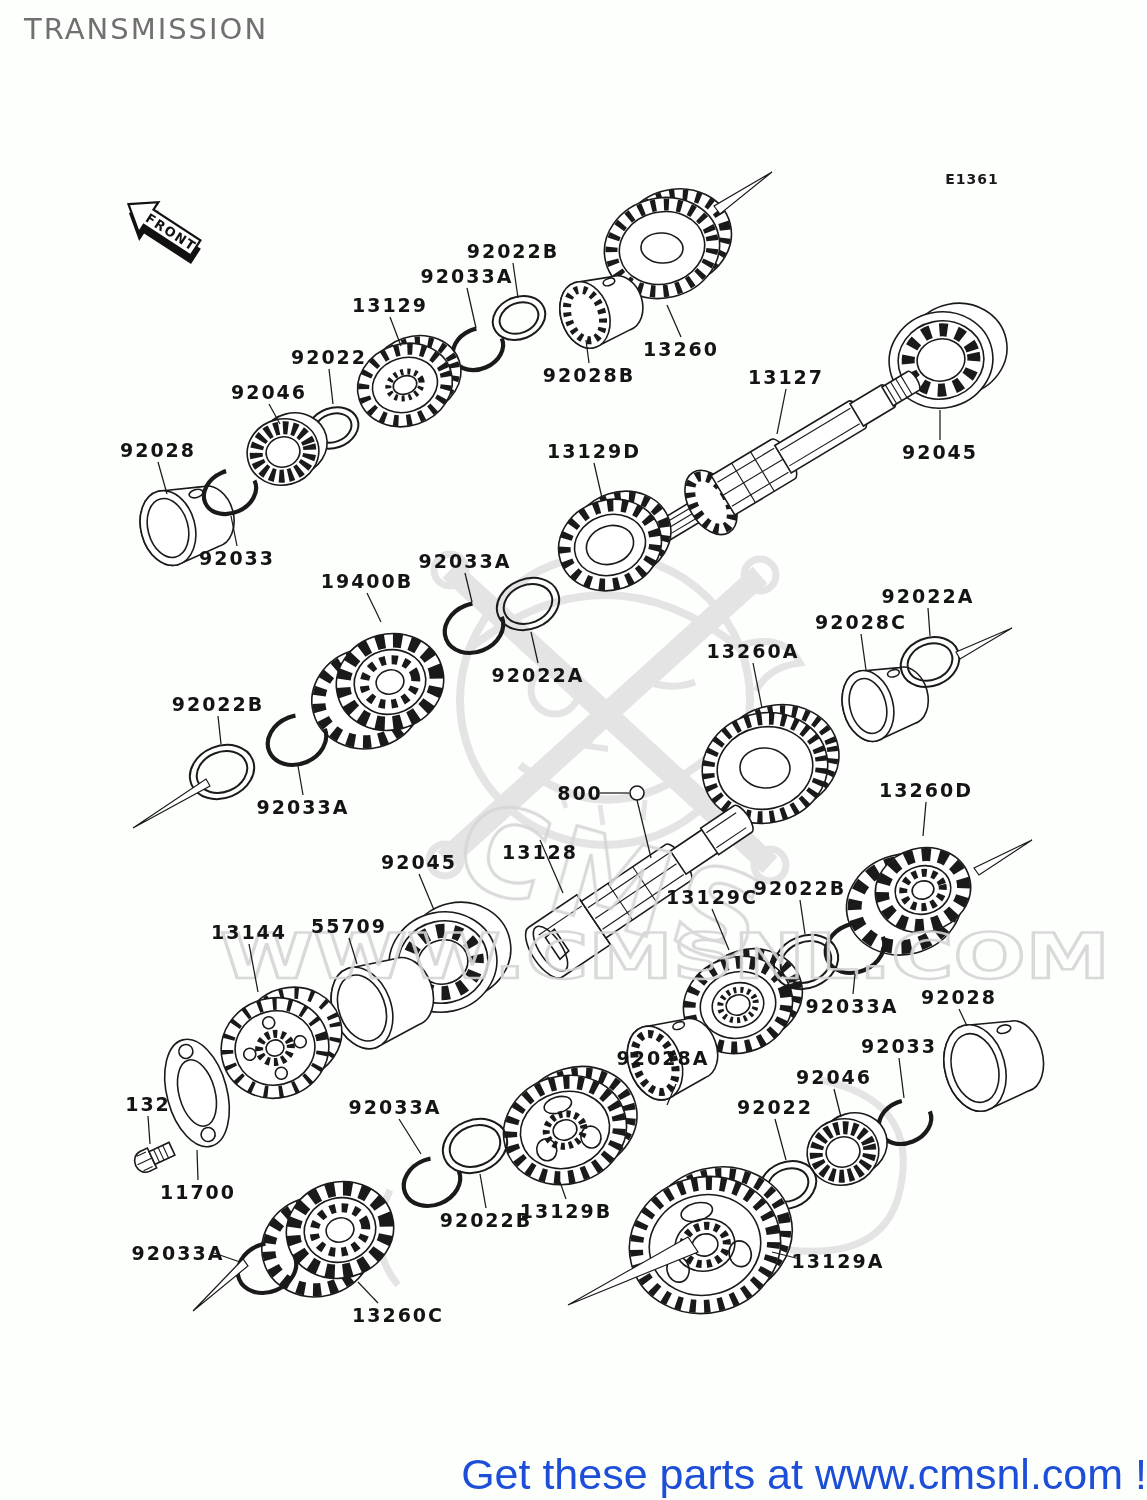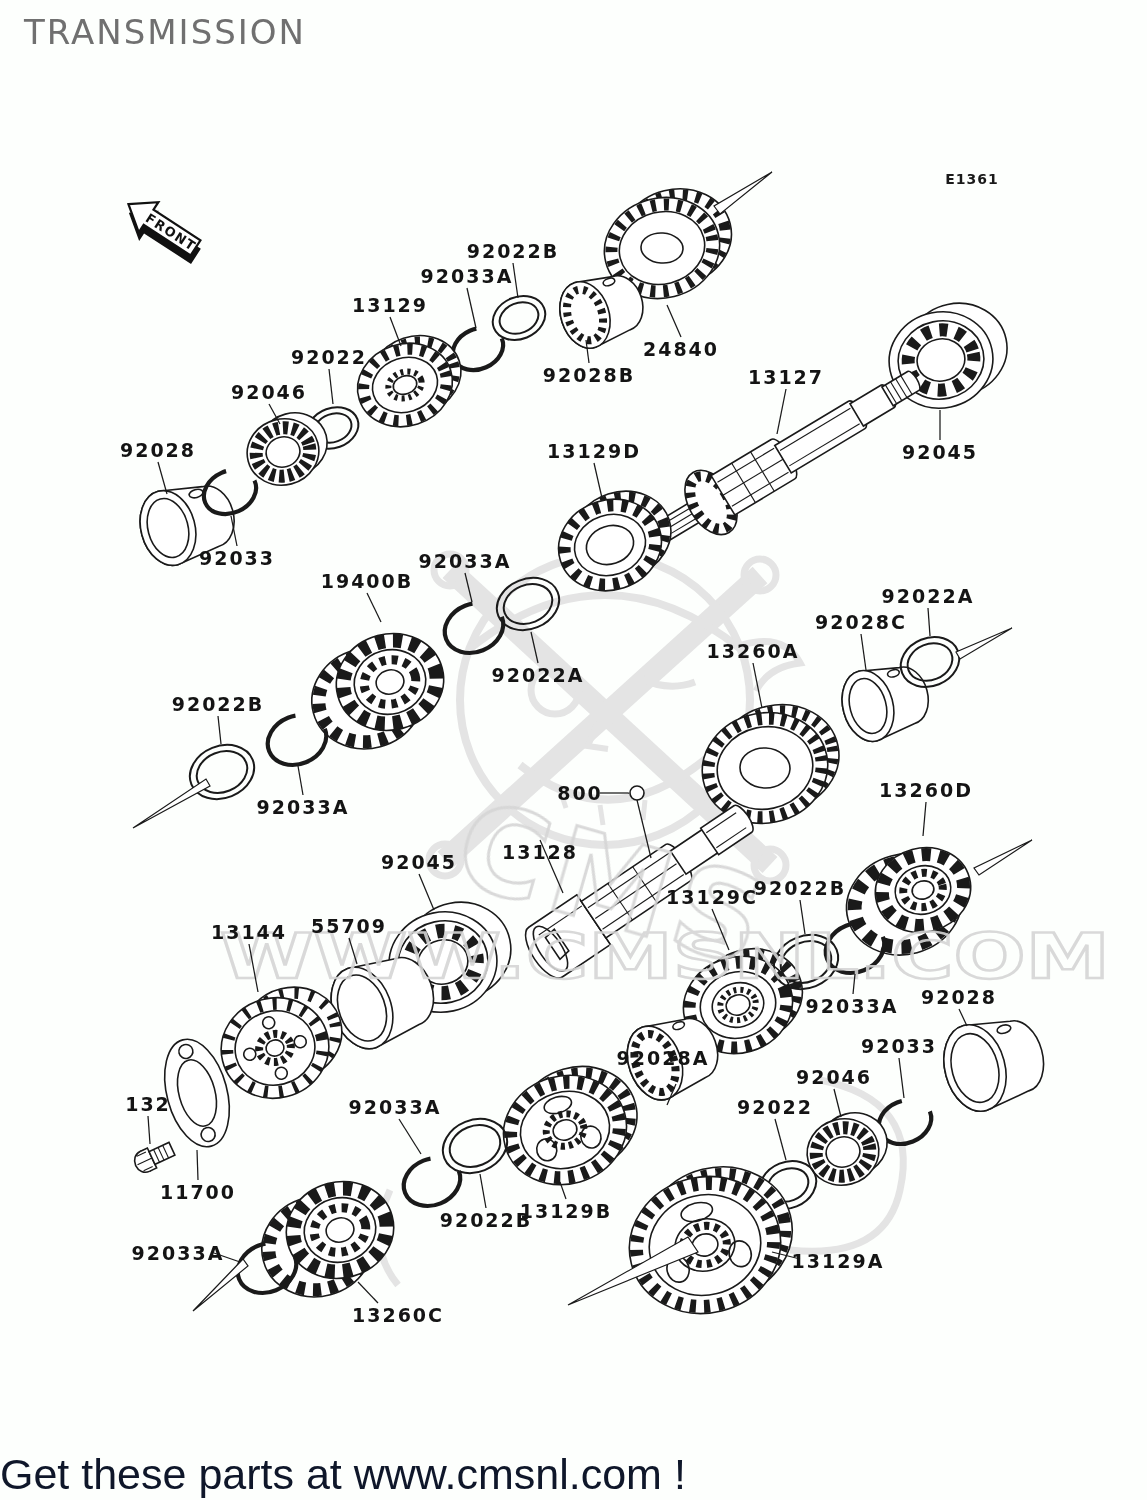--- a/index.html
+++ b/index.html
@@ -11,25 +11,25 @@
   .ln2{fill:none;stroke:#1a1a1a;stroke-width:1.1}
   .td{fill:none;stroke:#1a1a1a}
   .wr{fill:none;stroke:#1a1a1a;stroke-width:2}
   .sr{fill:none;stroke:#1a1a1a;stroke-width:4.2}
   .ld line{stroke:#1a1a1a;stroke-width:1.25}
   .slv{fill:#fff;stroke:#1a1a1a;stroke-width:1.2}
   .wm{stroke:#e4e4e4;fill:none}
   .wm2{stroke:#d5d5d5;fill:none}
   .plabel{position:absolute;transform:translate(-50%,-50%);font-weight:bold;
           font-size:19px;letter-spacing:2px;color:#141414;white-space:nowrap}
-  #title{position:absolute;left:24px;top:12px;font-size:34px;letter-spacing:2px;color:#707070}
+  #title{position:absolute;left:24px;top:12px;font-size:29px;letter-spacing:2px;color:#707070}
   #ecode{position:absolute;left:972px;top:179px;transform:translate(-50%,-50%);
          font-weight:bold;font-size:14px;letter-spacing:1px;color:#1a1a1a}
-  #footer{position:absolute;left:0;right:0;top:1450px;text-align:left;
-          font-family:"Liberation Sans",sans-serif;font-size:43px;color:#0f172a}
+  #footer{position:absolute;left:0;right:0;top:1450px;text-align:right;
+          font-family:"Liberation Sans",sans-serif;font-size:43px;color:#1d4ed8}
   .front-text{font-weight:bold;font-size:13px;letter-spacing:1.5px;fill:#111}
   .wmlogo{font-weight:bold;font-size:120px;letter-spacing:8px}
   .wmurl{font-weight:bold;font-size:62px}
 </style>
 </head>
 <body>
 
 <svg id="diagram" width="1147" height="1500" viewBox="0 0 1147 1500">
 
   <g>
@@ -430,21 +430,21 @@
 <div id="title">TRANSMISSION</div>
 <div id="ecode">E1361</div>
 
 <div class="plabel" style="left:513px;top:251px">92022B</div>
 <div class="plabel" style="left:467px;top:276px">92033A</div>
 <div class="plabel" style="left:390px;top:305px">13129</div>
 <div class="plabel" style="left:329px;top:357px">92022</div>
 <div class="plabel" style="left:269px;top:392px">92046</div>
 <div class="plabel" style="left:158px;top:450px">92028</div>
 <div class="plabel" style="left:237px;top:558px">92033</div>
-<div class="plabel" style="left:681px;top:349px">24840</div>
+<div class="plabel" style="left:681px;top:349px">13260</div>
 <div class="plabel" style="left:589px;top:375px">92028B</div>
 <div class="plabel" style="left:786px;top:377px">13127</div>
 <div class="plabel" style="left:940px;top:452px">92045</div>
 <div class="plabel" style="left:594px;top:451px">13129D</div>
 <div class="plabel" style="left:465px;top:561px">92033A</div>
 <div class="plabel" style="left:367px;top:581px">19400B</div>
 <div class="plabel" style="left:538px;top:675px">92022A</div>
 <div class="plabel" style="left:753px;top:651px">13260A</div>
 <div class="plabel" style="left:928px;top:596px">92022A</div>
 <div class="plabel" style="left:861px;top:622px">92028C</div>

